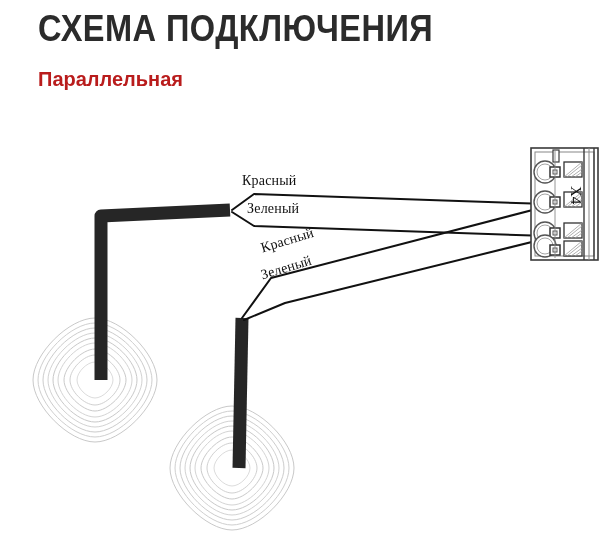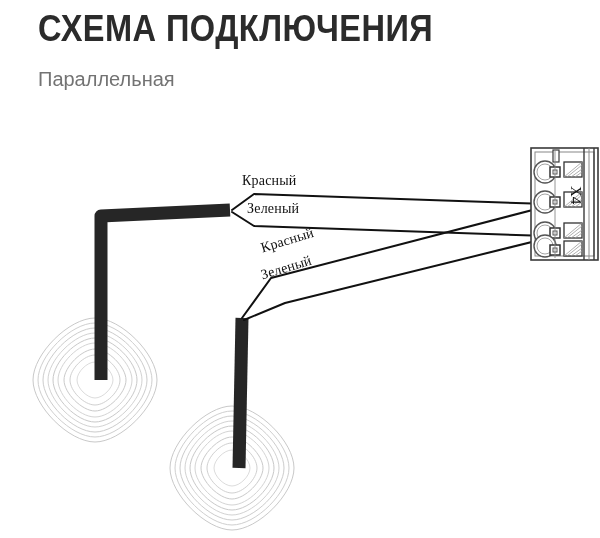--- a/index.html
+++ b/index.html
@@ -42,22 +42,22 @@
     transform-origin: left top;
     white-space: nowrap;
   }
   #page-subtitle {
     position: absolute;
     left: 22px;
     top: 66px;
     font-family: "Liberation Sans", sans-serif;
     font-size: 20px;
     line-height: 26px;
-    font-weight: normal;
-    color: #737373;
+    font-weight: bold;
+    color: #b91c1c;
     white-space: nowrap;
   }
 
   
   #diagram {
     position: absolute;
     left: 16px;
     top: 0;
     width: 600px;
     height: 426px;

